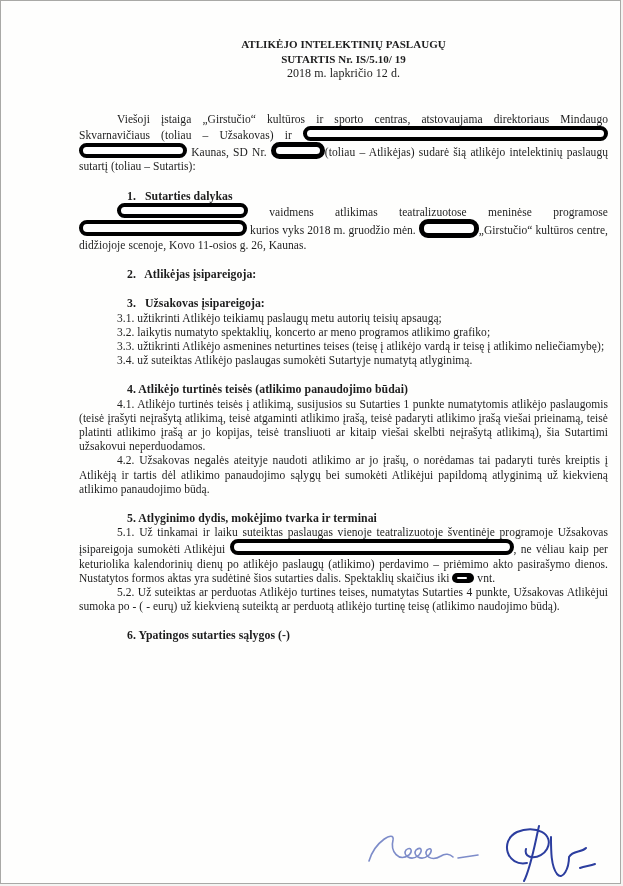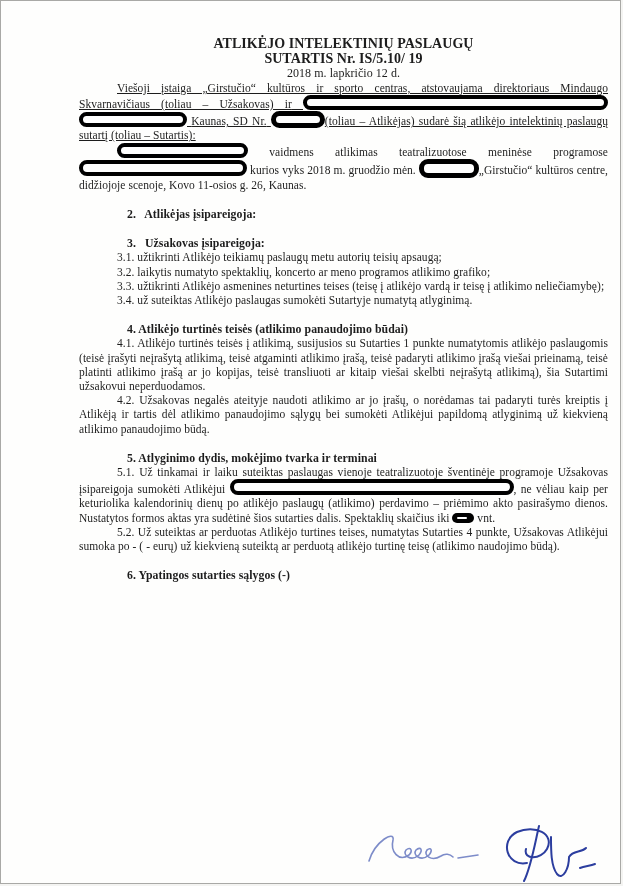--- a/index.html
+++ b/index.html
@@ -21,26 +21,26 @@
   .content {
     position:absolute; top:0; left:0;
     width:100%; height:100%;
     padding:36px 12px 0 78px;
     box-sizing:border-box;
     font-size:11.5px;
     line-height:14.2px;
     letter-spacing:0.05px;
   }
   .title-block { text-align:center; }
-  .title-line { font-weight:bold; font-size:14px; line-height:14.6px; }
+  .title-line { font-weight:bold; font-size:11px; line-height:14.6px; }
   .date-line { font-size:12px; line-height:14.6px; }
   p.body-par {
     margin:0; text-align:justify; text-indent:38px;
   }
-  p.intro-par { margin-top:0;text-decoration:underline; }
+  p.intro-par { margin-top:31px; }
   .sec-heading {
     margin:15px 0 0 48px;
     font-weight:bold;
     white-space:pre;
     font-size:11.8px;
   }
   .redact {
     display:inline-block;
     vertical-align:-2px;
     background:#fff;
@@ -87,20 +87,21 @@
       <div class="title-line">SUTARTIS Nr. IS/5.10/ 19</div>
       <div class="date-line">2018 m. lapkričio 12 d.</div>
     </div>
 
     <p class="body-par intro-par"><span>Viešoji įstaiga „Girstučio“ kultūros ir sporto centras, atstovaujama direktoriaus Mindaugo Skvarnavičiaus (toliau – Užsakovas) ir</span>
       <span class="redact r-intro-main"></span>
       <span class="redact r-intro-addr"></span>
       <span>Kaunas, SD Nr.</span>
       <span class="redact r-intro-sd"></span><span>(toliau – Atlikėjas) sudarė šią  atlikėjo intelektinių paslaugų sutartį (toliau – Sutartis):</span></p>
 
+    <div class="sec-heading">1.   Sutarties dalykas</div>
     <p class="body-par"><span class="redact r-s1-role"></span>
       <span>vaidmens  atlikimas  teatralizuotose  meninėse  programose</span>
       <span class="redact r-s1-prog"></span>
       <span>kurios vyks 2018 m. gruodžio mėn.</span>
       <span class="redact thick r-s1-date"></span><span>„Girstučio“ kultūros centre, didžiojoje scenoje, Kovo 11-osios g. 26, Kaunas.</span></p>
 
     <div class="sec-heading">2.   Atlikėjas įsipareigoja:</div>
 
     <div class="sec-heading">3.   Užsakovas įsipareigoja:</div>
     <p class="body-par">3.1. užtikrinti Atlikėjo teikiamų paslaugų metu autorių teisių apsaugą;</p>

